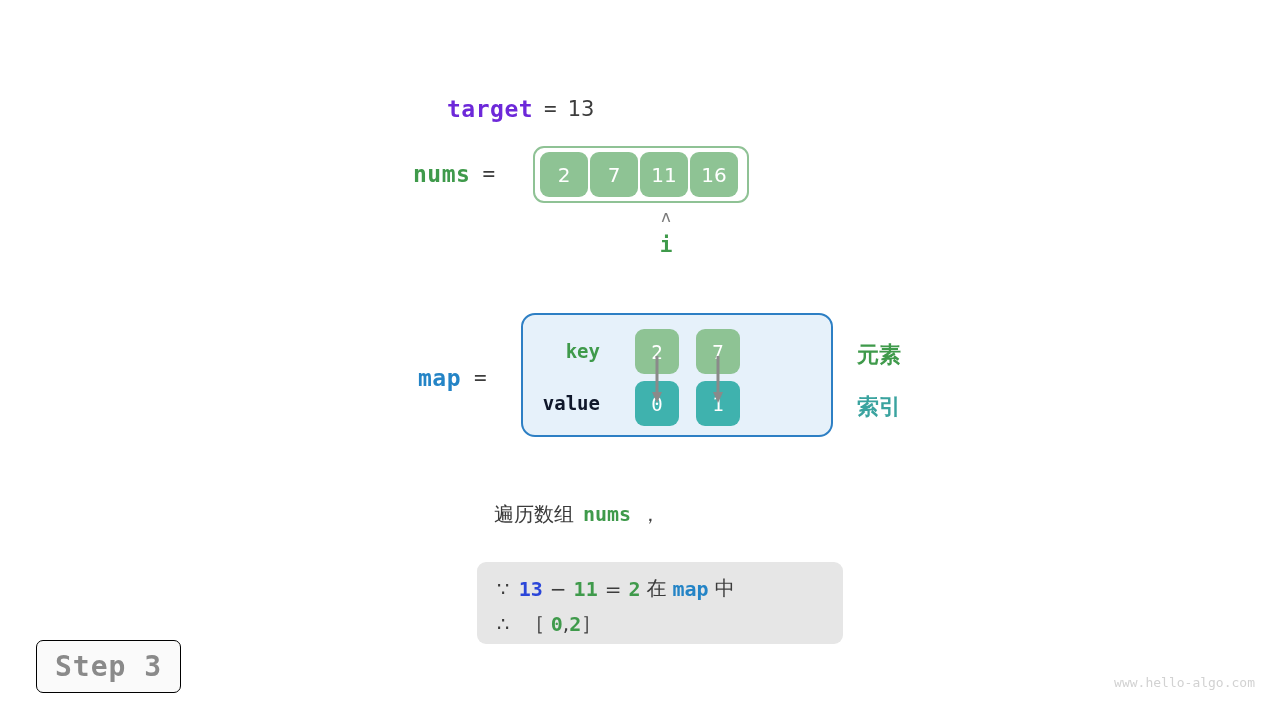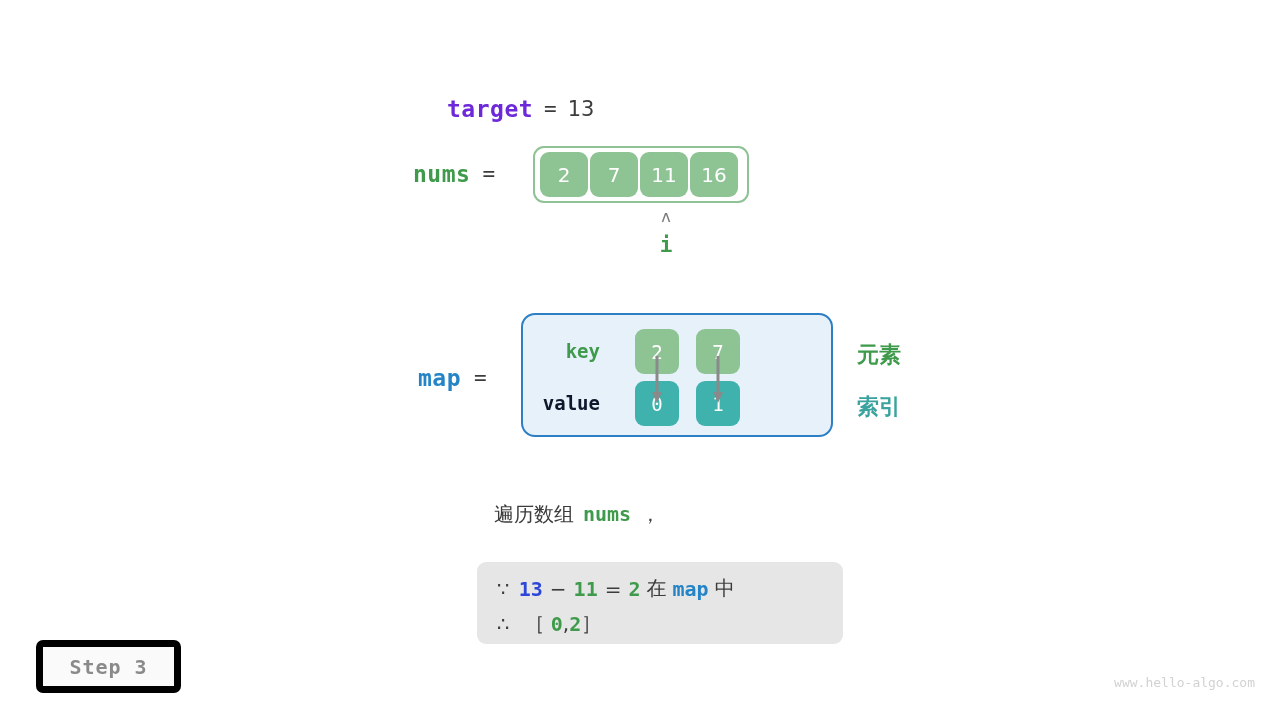--- a/index.html
+++ b/index.html
@@ -270,27 +270,27 @@
 
   
   #step-badge {
     position: absolute;
     left: 36px;
     top: 640px;
     width: 145px;
     height: 53px;
     box-sizing: border-box;
     background: #fafafa;
-    border: 7px solid #000000;
+    border: 1px solid #000000;
     border-radius: 7px;
     display: flex;
     align-items: center;
     justify-content: center;
     font-family: "DejaVu Sans Mono", monospace;
-    font-size: 20px;
+    font-size: 28px;
     font-weight: bold;
     color: #8a8a8a;
     letter-spacing: 1px;
   }
 
   #watermark {
     position: absolute;
     right: 25px;
     top: 675px;
     font-family: "DejaVu Sans Mono", monospace;

